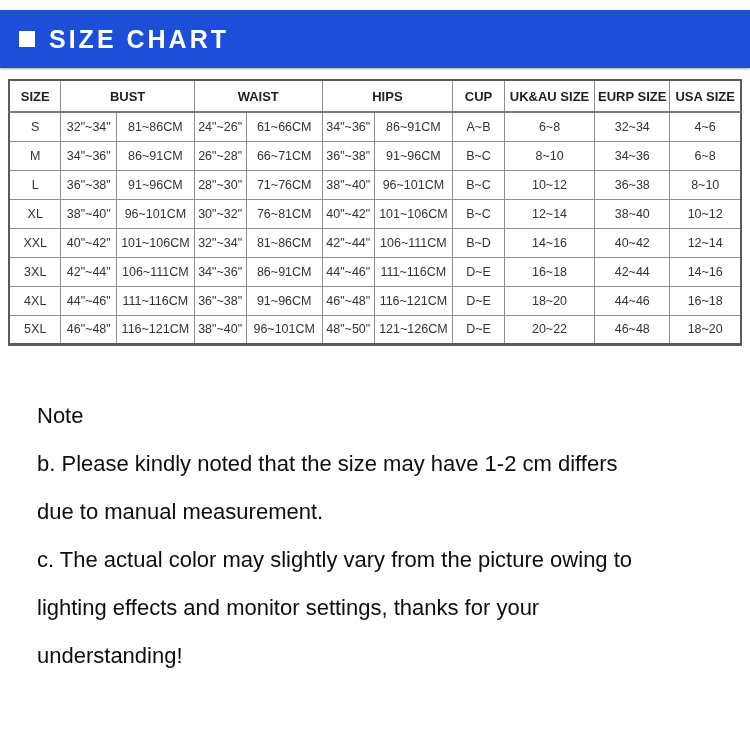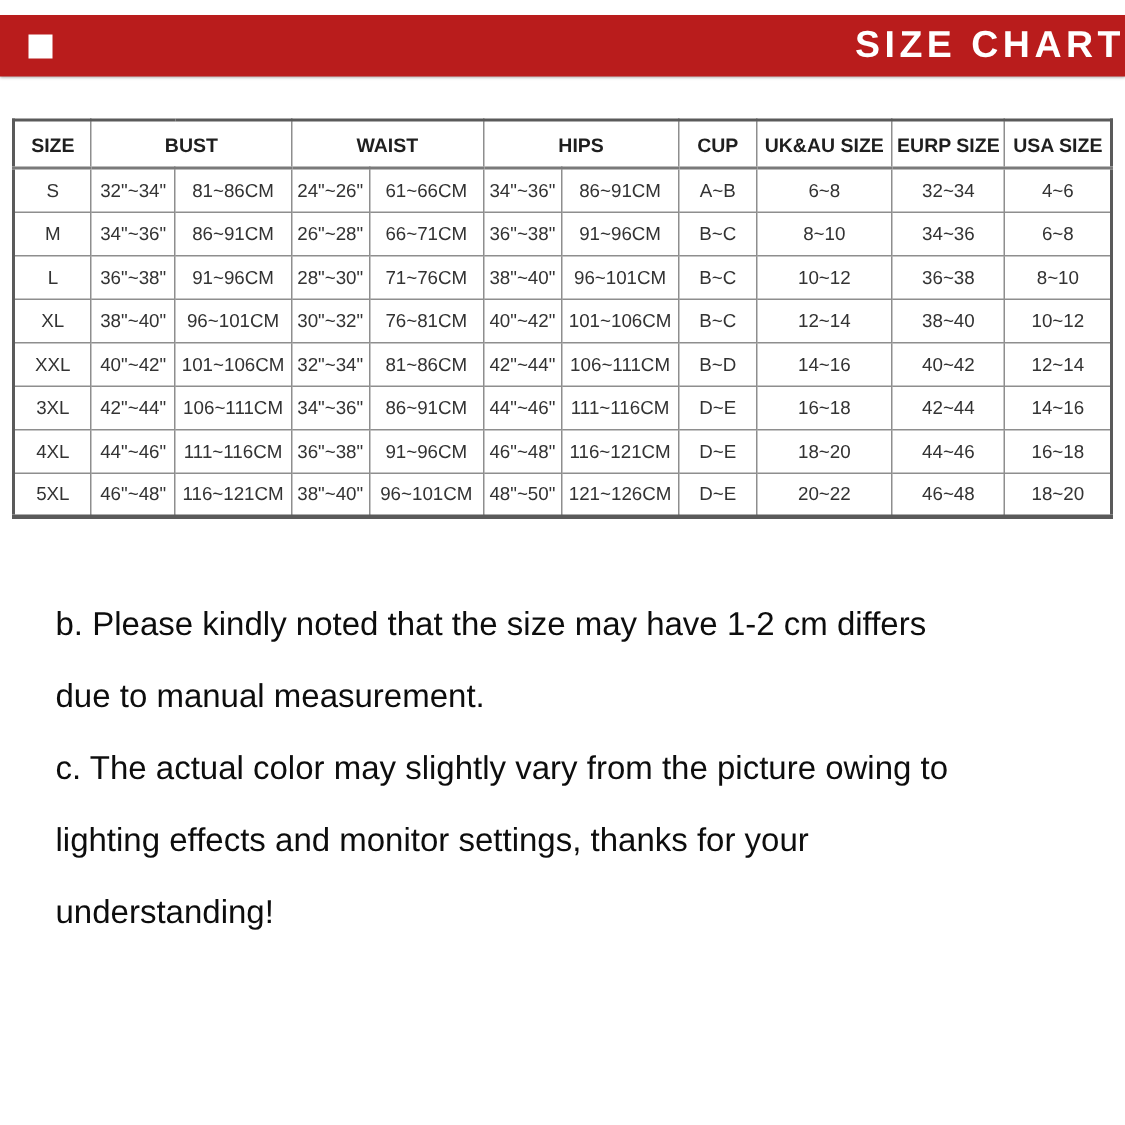--- a/index.html
+++ b/index.html
@@ -8,26 +8,25 @@
     width: 750px; height: 750px;
     font-family: "Liberation Sans", sans-serif;
     overflow: hidden;
     position: relative;
   }
 
   
   .banner {
     position: absolute;
     top: 10px; left: 0;
-    width: 750px; height: 41px;
-    background: #b91c1c;
+    width: 750px; height: 58px;
+    background: #1d4ed8;
     display: flex;
     align-items: center;
     box-shadow: 0 1px 2px rgba(0,0,0,0.35);
-    justify-content: space-between;
   }
   .banner .square {
     width: 16px; height: 16px;
     background: #ffffff;
     margin-left: 19px;
     display: inline-block;
   }
   .banner .title {
     color: #ffffff;
     font-size: 25px;
@@ -224,20 +223,21 @@
           <td>D~E</td>
           <td>20~22</td>
           <td>46~48</td>
           <td>18~20</td>
         </tr>
       </tbody>
   </table>
 </div>
 
 <div class="notes">
+  <div class="line">Note</div>
   <div>
     <div class="line">b. Please kindly noted that the size may have 1-2 cm differs</div>
     <div class="line indent">due to manual measurement.</div>
   </div>
   <div>
     <div class="line">c. The actual color may slightly vary from the picture owing to</div>
     <div class="line indent">lighting effects and monitor settings, thanks for your</div>
     <div class="line indent">understanding!</div>
   </div>
 </div>

